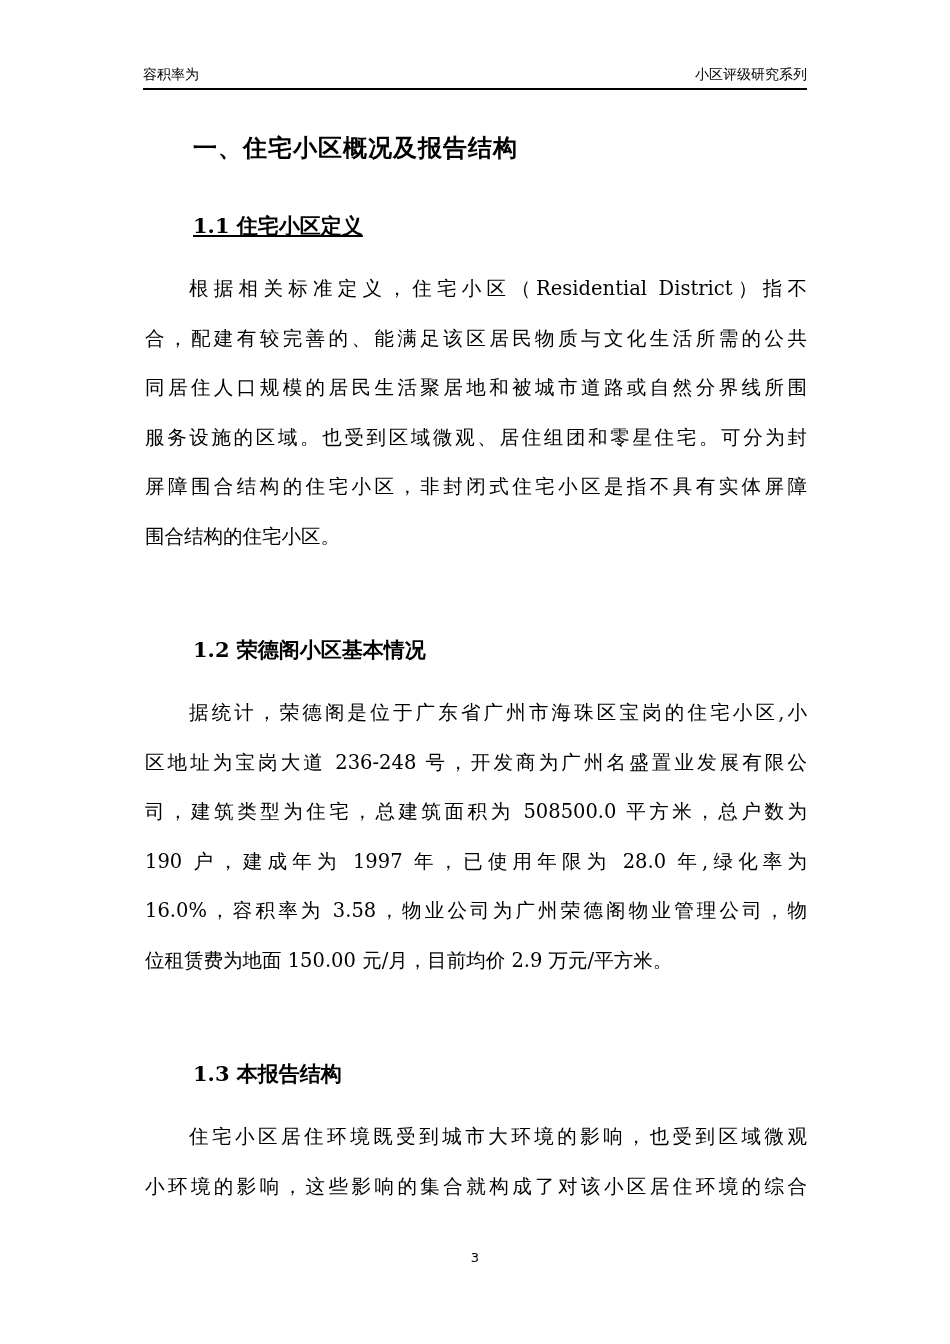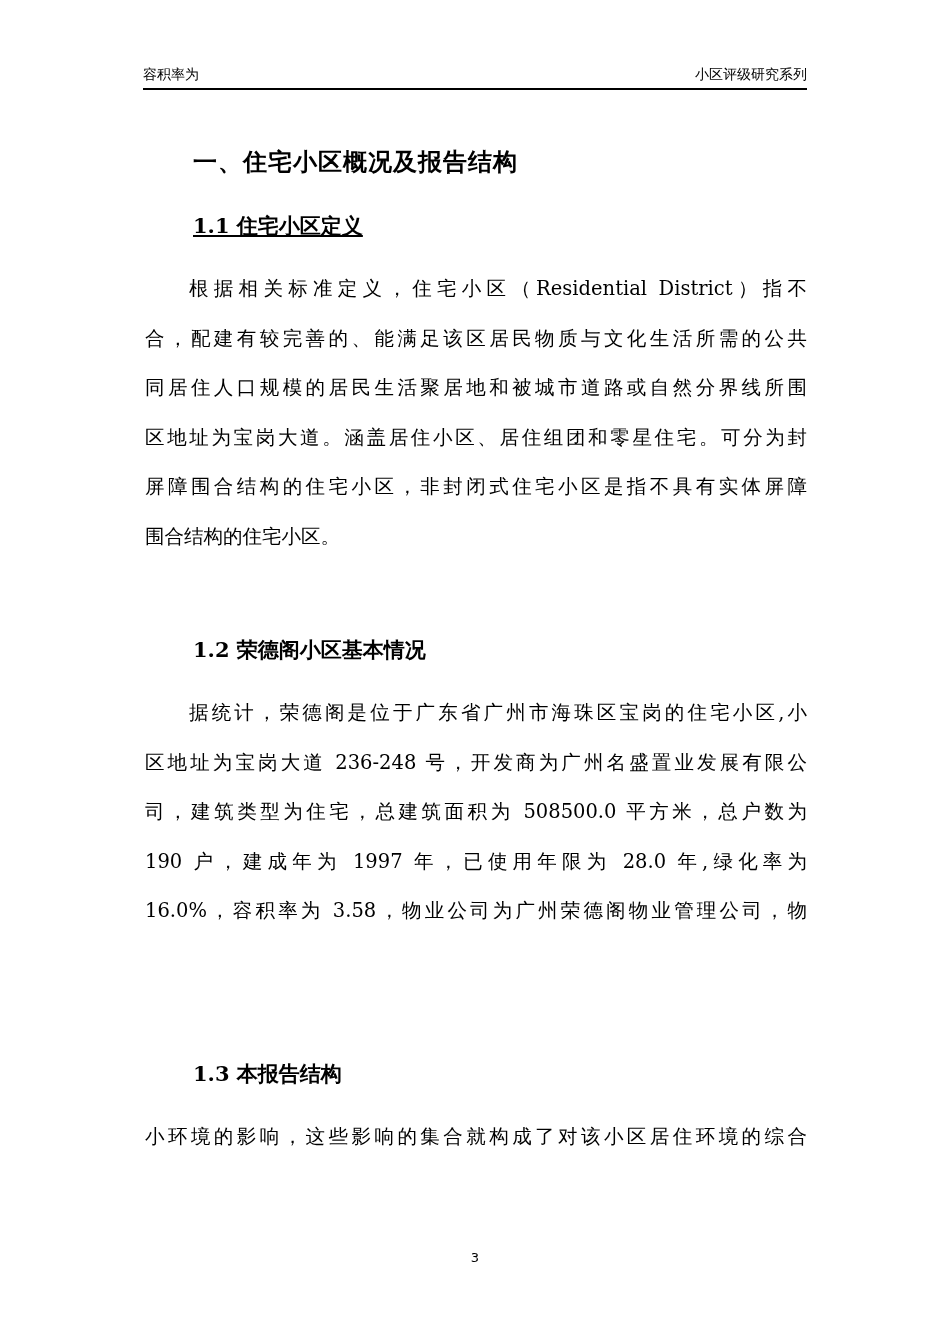--- a/index.html
+++ b/index.html
@@ -3,21 +3,21 @@
   <meta charset="utf-8">
   <style>
     html, body { margin: 0; padding: 0; background: #ffffff; }
     body { width: 950px; height: 1344px; position: relative; overflow: hidden;
            font-family: "DejaVu Serif", "Liberation Serif", serif; color: #000; }
     .header { position: absolute; left: 143px; top: 66px; width: 664px; height: 22px;
               font-family: "DejaVu Sans", "Liberation Sans", sans-serif; font-size: 14px; }
     .header .left { position: absolute; left: 0; top: 0; }
     .header .right { position: absolute; right: 0; top: 0; }
     .header-rule { position: absolute; left: 143px; top: 88px; width: 664px; height: 2px; background: #000; }
-    .h1 { position: absolute; left: 193px; top: 146px; font-size: 24px; font-weight: bold;
+    .h1 { position: absolute; left: 193px; top: 132px; font-size: 24px; font-weight: bold;
           letter-spacing: 1px; }
     .h2 { position: absolute; left: 193px; font-size: 21px; font-weight: bold; }
     .para { position: absolute; left: 145px; width: 662px; font-size: 19.5px; line-height: 49.5px;
             text-align: justify; }
     .line { display: block; white-space: nowrap; text-align-last: justify; text-align: justify; }
     .line.last { text-align-last: left; }
     .line.indent { padding-left: 44px; }
     .page-num { position: absolute; left: 0; width: 950px; top: 1250px; text-align: center;
                 font-family: "DejaVu Sans", "Liberation Sans", sans-serif; font-size: 13px; }
   </style>
@@ -30,32 +30,34 @@
 </div>
 <div class="header-rule"></div>
 
 <div class="h1">一、住宅小区概况及报告结构</div>
 
 <div class="h2" style="top:212px;text-decoration:underline;">1.1 住宅小区定义</div>
 <div class="para" style="top:264px;">
   <span class="line indent">根据相关标准定义，住宅小区（Residential District）指不</span>
   <span class="line">合，配建有较完善的、能满足该区居民物质与文化生活所需的公共</span>
   <span class="line">同居住人口规模的居民生活聚居地和被城市道路或自然分界线所围</span>
-  <span class="line">区地址为宝岗大道。涵盖居住小区、居住组团和零星住宅。可分为封</span>
+  <span class="line">服务设施的区域。也受到区域微观、居住组团和零星住宅。可分为封</span>
   <span class="line">屏障围合结构的住宅小区，非封闭式住宅小区是指不具有实体屏障</span>
   <span class="line last">围合结构的住宅小区。</span>
 </div>
 
 <div class="h2" style="top:636px;">1.2 荣德阁小区基本情况</div>
 <div class="para" style="top:688px;">
   <span class="line indent">据统计，荣德阁是位于广东省广州市海珠区宝岗的住宅小区,小</span>
   <span class="line">区地址为宝岗大道 236-248 号，开发商为广州名盛置业发展有限公</span>
   <span class="line">司，建筑类型为住宅，总建筑面积为 508500.0 平方米，总户数为</span>
   <span class="line">190 户，建成年为 1997 年，已使用年限为 28.0 年,绿化率为</span>
   <span class="line">16.0%，容积率为 3.58，物业公司为广州荣德阁物业管理公司，物</span>
+  <span class="line last">位租赁费为地面 150.00 元/月，目前均价 2.9 万元/平方米。</span>
 </div>
 
 <div class="h2" style="top:1060px;">1.3 本报告结构</div>
 <div class="para" style="top:1112px;">
+  <span class="line indent">住宅小区居住环境既受到城市大环境的影响，也受到区域微观</span>
   <span class="line">小环境的影响，这些影响的集合就构成了对该小区居住环境的综合</span>
 </div>
 
 <div class="page-num">3</div>
 
 </body></html>

